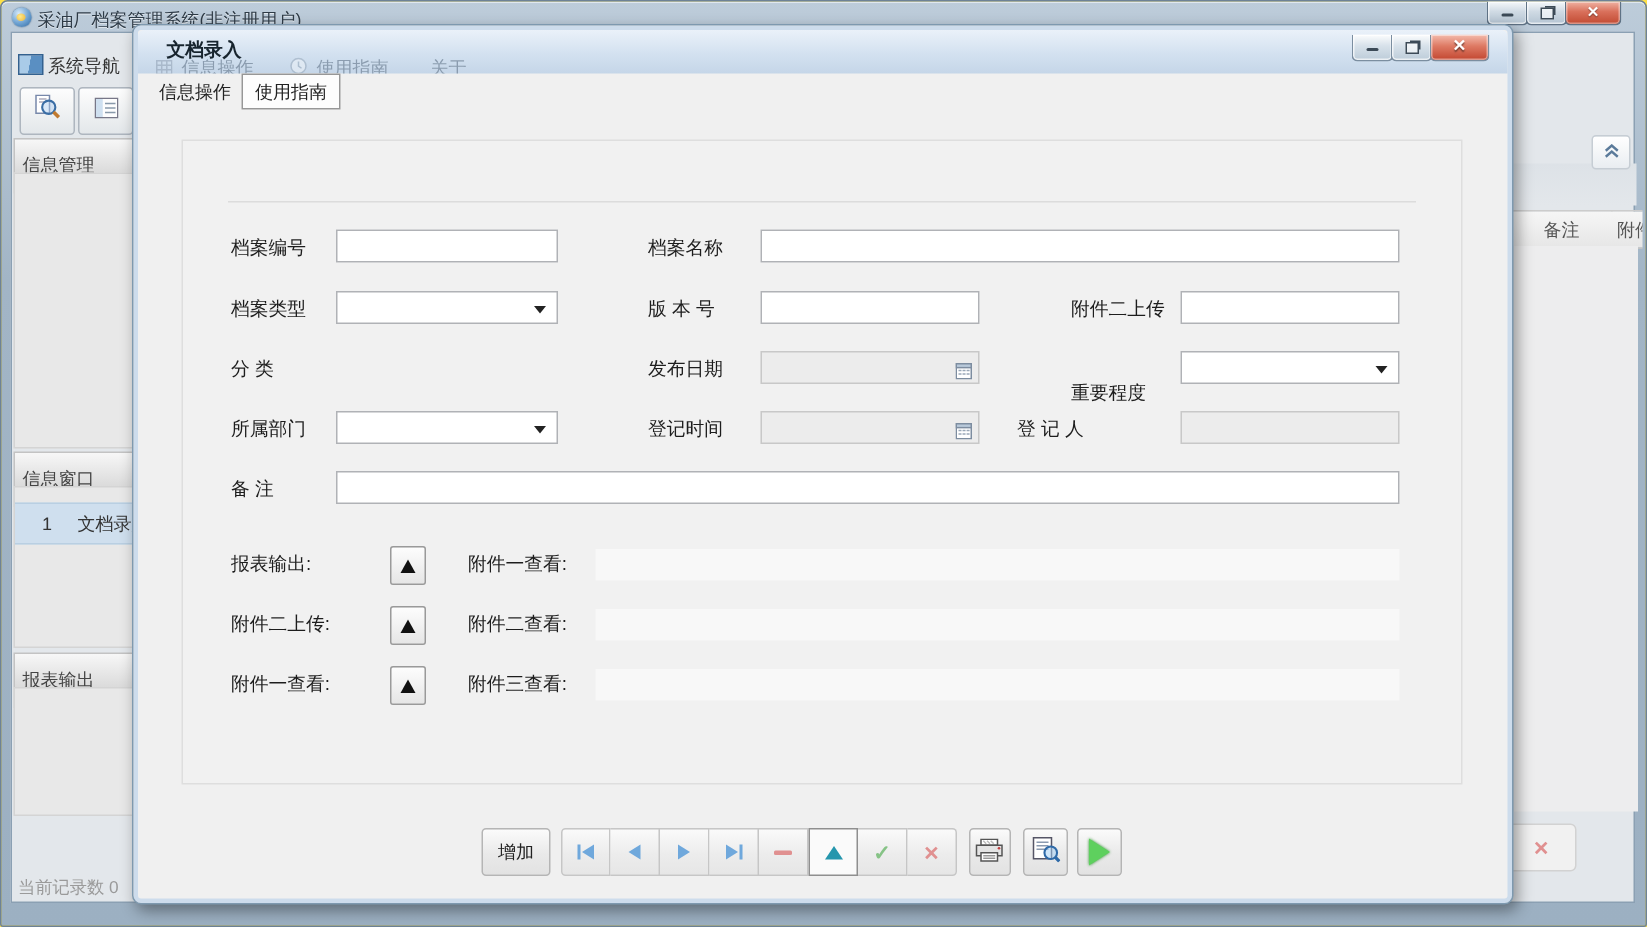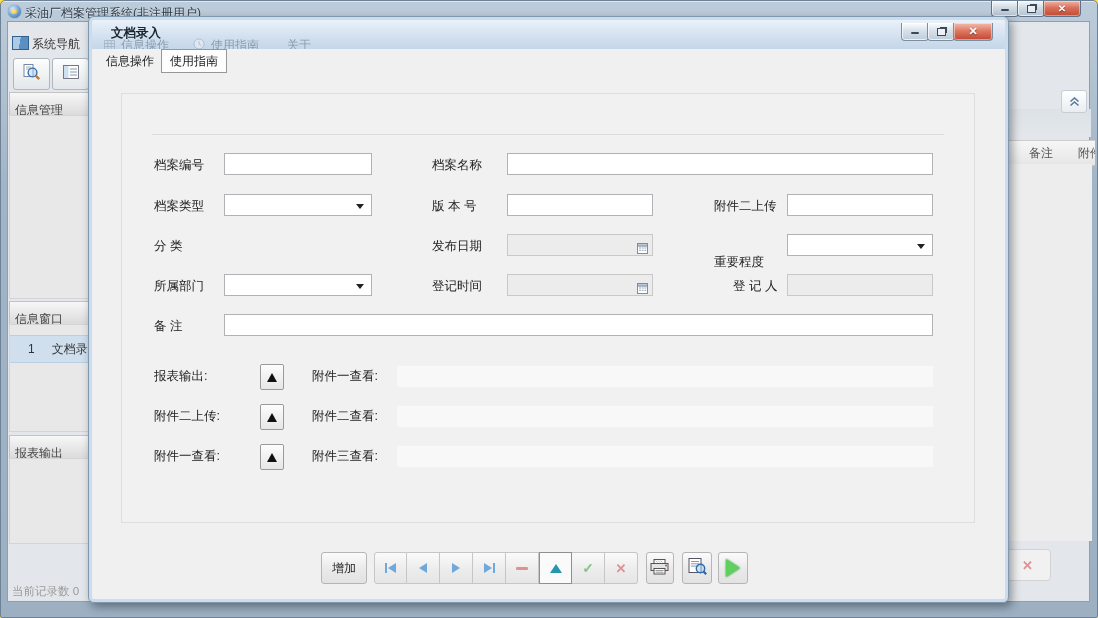--- a/index.html
+++ b/index.html
@@ -242,21 +242,21 @@
           <span class="caret"></span>
         </div>
       <div class="lbl" style="left:310px;top:184px;">登记时间</div>
       <div class="inp dis" style="left:385px;top:180px;width:146px;">
         <span class="calico"><svg width="11" height="12" viewBox="0 0 11 12">
               <rect x="0.5" y="1.5" width="10" height="10" fill="#fff" stroke="#7d8da0"></rect>
               <rect x="0.5" y="1.5" width="10" height="2.6" fill="#b9c9da" stroke="#7d8da0"></rect>
               <path d="M2 6h2M4.7 6h2M7.4 6h2M2 8.3h2M4.7 8.3h2M7.4 8.3h2" stroke="#9aa8b8"></path>
             </svg></span>
       </div>
-      <div class="lbl" style="left:611px;top:184px;">登 记 人</div>
+      <div class="lbl" style="left:556px;top:184px;">登 记 人</div>
       <div class="inp dis" style="left:665px;top:180px;width:146px;"></div>
 
       <div class="lbl" style="left:32px;top:224px;">备 注</div>
       <div class="inp" style="left:102px;top:220px;width:709px;"></div>
 
       <div class="lbl" style="left:32px;top:274px;">报表输出:</div>
       <div class="upbtn" style="left:138px;top:270px;">
           <span class="uptri"></span>
         </div>
       <div class="lbl" style="left:190px;top:274px;">附件一查看:</div>

